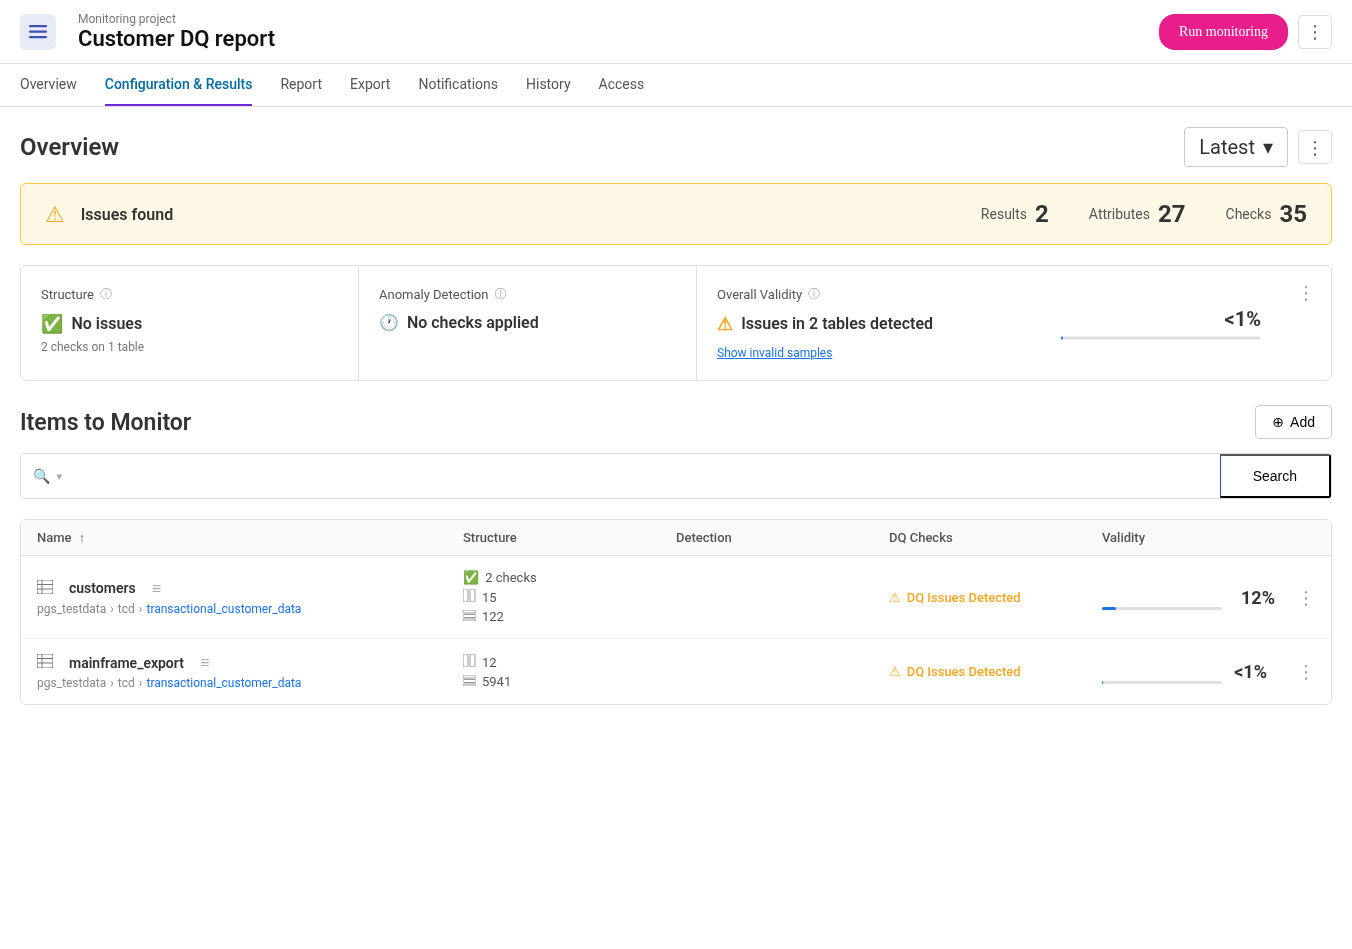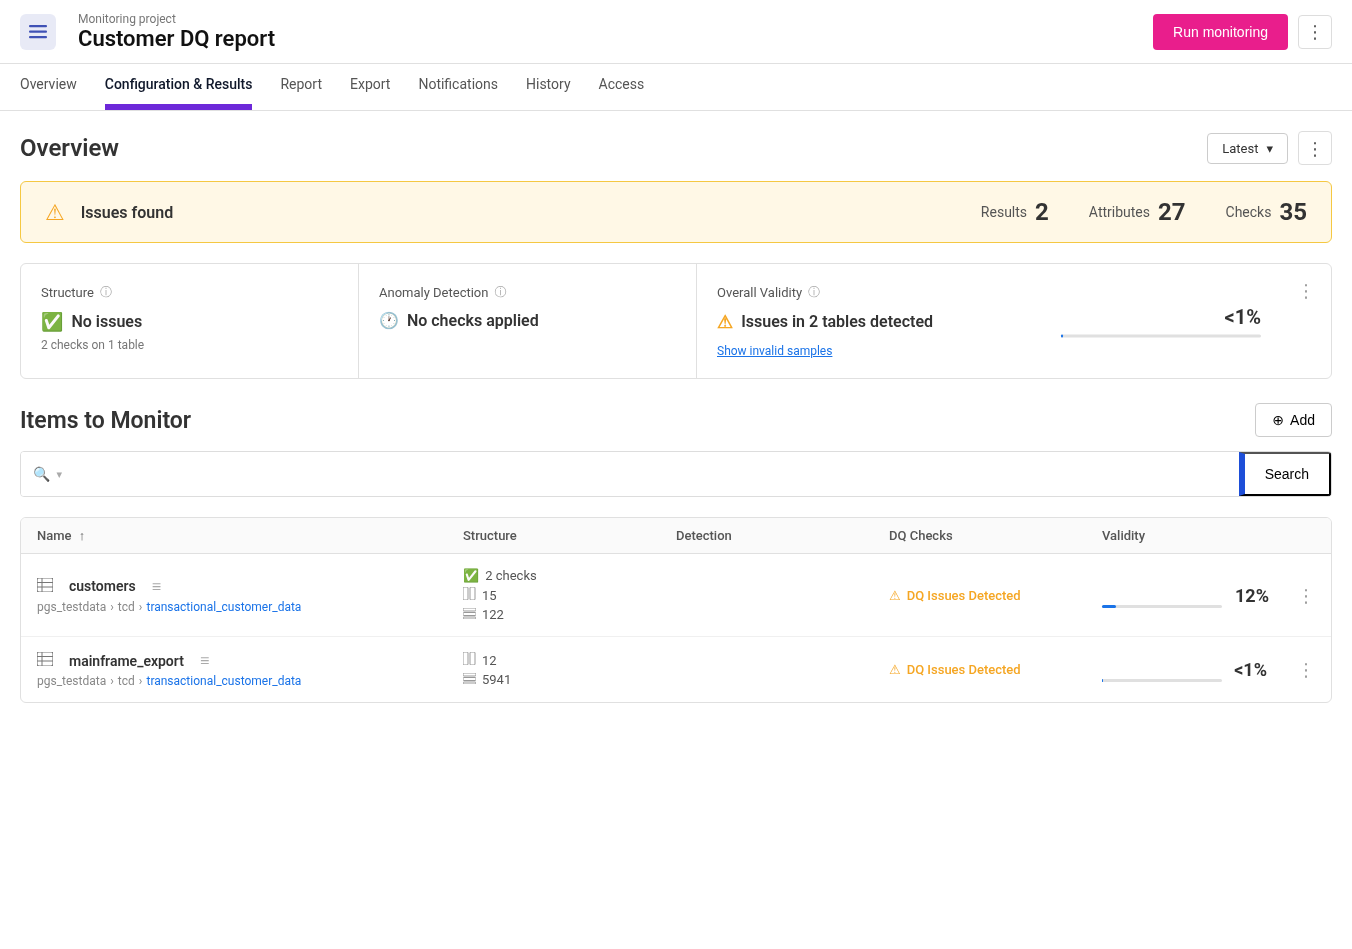--- a/index.html
+++ b/index.html
@@ -6,36 +6,36 @@
     body { font-family: -apple-system, BlinkMacSystemFont, 'Segoe UI', Roboto, sans-serif; font-size: 14px; color: #333; background: #fff; }
 
     
     .header { display: flex; align-items: center; justify-content: space-between; padding: 12px 20px; border-bottom: 1px solid #e0e0e0; }
     .header-left { display: flex; align-items: center; gap: 22px; }
     .header-menu-btn { background: #e8eaf6; border: none; border-radius: 6px; width: 36px; height: 36px; cursor: pointer; display: flex; align-items: center; justify-content: center; }
     .header-title-block { display: flex; flex-direction: column; }
     .header-breadcrumb { font-size: 12px; color: #777; }
     .header-title { font-size: 22px; font-weight: 600; color: #111; text-align: center; }
     .header-right { display: flex; align-items: center; gap: 10px; }
-    .run-btn { background: #e91e8c; color: #fff; border: none; border-radius: 4px; padding: 10px 20px; font-size: 14px; font-weight: 500; cursor: pointer; }
+    .run-btn { background: #e91e8c; color: #fff; border: none; border-radius: 16px; padding: 10px 20px; font-size: 14px; font-weight: 500; cursor: pointer; font-family: Liberation Serif, serif; }
     .kebab-btn { background: #fff; border: 1px solid #ddd; border-radius: 4px; width: 34px; height: 34px; cursor: pointer; display: flex; align-items: center; justify-content: center; font-size: 18px; color: #555; }
 
     
     .nav-tabs { display: flex; gap: 28px; padding: 0 20px; border-bottom: 1px solid #e0e0e0; }
     .nav-tab { padding: 12px 0; font-size: 14px; color: #555; cursor: pointer; border-bottom: 2px solid transparent; white-space: nowrap; }
-    .nav-tab.active { color: #0f172a; border-bottom: 6px solid #6d28d9; font-weight: 500; }
+    .nav-tab.active { color: #0369a1; border-bottom: 2px solid #6d28d9; font-weight: 500; }
 
     
     .main { padding: 20px; }
 
     
     .overview-header { display: flex; align-items: center; justify-content: space-between; margin-bottom: 16px; }
     .overview-title { font-size: 24px; font-weight: 600; }
     .overview-controls { display: flex; align-items: center; gap: 10px; }
-    .latest-dropdown { border: 1px solid #ccc; border-radius: 4px; padding: 7px 14px; font-size: 13px; cursor: pointer; display: flex; align-items: center; gap: 8px; background: #fff; }
+    .latest-dropdown { border: 1px solid #ccc; border-radius: 4px; padding: 7px 14px; font-size: 20px; cursor: pointer; display: flex; align-items: center; gap: 8px; background: #fff; }
 
     
     .issues-banner { background: #fff8e6; border: 1px solid #f5c842; border-radius: 6px; padding: 16px 24px; display: flex; align-items: center; gap: 16px; margin-bottom: 20px; }
     .banner-icon { font-size: 22px; }
     .banner-label { font-size: 16px; font-weight: 600; flex: 1; }
     .banner-stat { display: flex; align-items: center; gap: 8px; margin-left: 24px; }
     .banner-stat-label { font-size: 14px; color: #555; }
     .banner-stat-value { font-size: 24px; font-weight: 700; }
 
     
@@ -53,21 +53,21 @@
 
     
     .items-header { display: flex; align-items: center; justify-content: space-between; margin-bottom: 14px; }
     .items-title { font-size: 23px; font-weight: 600; }
     .add-btn { border: 1px solid #ccc; border-radius: 4px; padding: 8px 16px; background: #fff; cursor: pointer; display: flex; align-items: center; gap: 6px; font-size: 14px; }
 
     
     .search-row { display: flex; gap: 0; margin-bottom: 20px; border: 1px solid #ddd; border-radius: 4px; overflow: hidden; }
     .search-input-wrap { flex: 1; display: flex; align-items: center; gap: 6px; padding: 0 12px; background: #fff; }
     .search-input { border: none; outline: none; font-size: 14px; width: 100%; padding: 12px 0; }
-    .search-btn { background: #fff; border-left: 6px solid #1d4ed8; padding: 12px 20px; cursor: pointer; font-size: 14px; font-weight: 500; white-space: nowrap; }
+    .search-btn { background: #fff; border-left: 1px solid #1d4ed8; padding: 12px 32px; cursor: pointer; font-size: 14px; font-weight: 500; white-space: nowrap; }
 
     
     .table-wrap { border: 1px solid #e0e0e0; border-radius: 6px; overflow: hidden; }
     .table-header-row { display: grid; grid-template-columns: 2fr 1fr 1fr 1fr 1fr; padding: 10px 16px; background: #fafafa; border-bottom: 1px solid #e0e0e0; font-size: 13px; color: #555; font-weight: 500; }
     .table-row { display: grid; grid-template-columns: 2fr 1fr 1fr 1fr 1fr; padding: 14px 16px; border-bottom: 1px solid #f0f0f0; align-items: center; }
     .table-row:last-child { border-bottom: none; }
     .row-name-cell { display: flex; flex-direction: column; gap: 4px; }
     .row-name-top { display: flex; align-items: center; gap: 16px; font-weight: 600; }
     .row-name-path { font-size: 12px; color: #888; display: flex; align-items: center; gap: 4px; }
     .row-name-path span { color: #888; }
@@ -277,21 +277,21 @@
         <span>⚠</span>
         <span>DQ Issues Detected</span>
       </div>
 
       <div class="validity-col" style="position:relative; display:flex; align-items:center;">
         <div style="flex:1;">
           <div style="width:120px; height:3px; background:#e0e0e0; border-radius:2px; margin-top: 22px;">
             <div style="width:12%; height:100%; background:#1a73e8; border-radius:2px;"></div>
           </div>
         </div>
-        <span style="font-size:18px; font-weight:700; margin-right:28px;">12%</span>
+        <span style="font-size:18px; font-weight:700; margin-right:22px;">12%</span>
         <span class="row-kebab">⋮</span>
       </div>
     </div>
 
     <div class="table-row">
 
       <div class="row-name-cell">
         <div class="row-name-top">
           <span style="color:#777;">
             <svg width="16" height="14" viewBox="0 0 16 14" fill="none">

